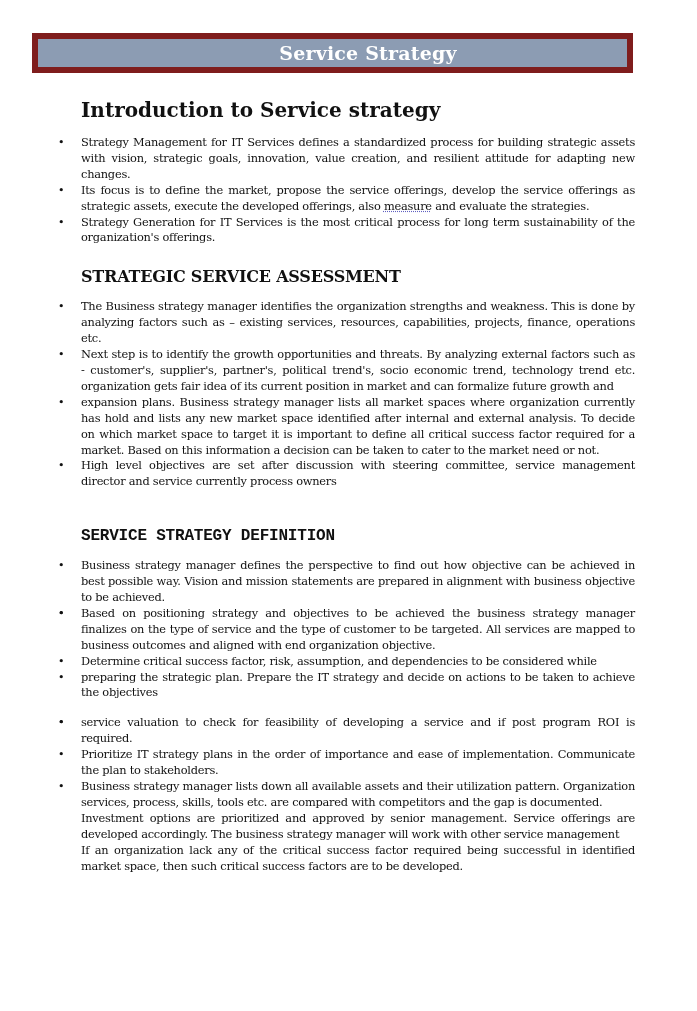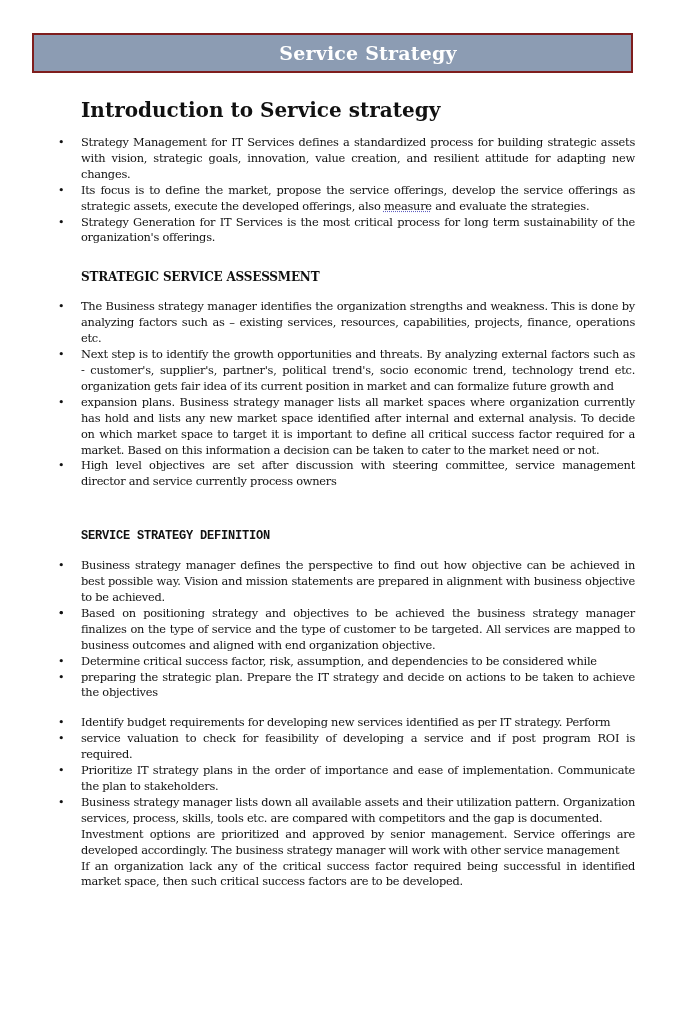--- a/index.html
+++ b/index.html
@@ -1,24 +1,24 @@
 <!DOCTYPE html>
 <html><head>
   <meta charset="utf-8">
   <style>
     html, body { margin: 0; padding: 0; background: #ffffff; }
     body { width: 697px; height: 1011px; overflow: hidden; position: relative;
            font-family: "DejaVu Serif", "Liberation Serif", serif; color: #111; }
     .banner { position: absolute; left: 32px; top: 33px; width: 601px; height: 40px;
-              background: #8c9cb3; border: 2px solid #7f1d1d; box-sizing: border-box;
+              background: #8c9cb3; border: 6px solid #7f1d1d; box-sizing: border-box;
               display: flex; align-items: center; justify-content: center; padding-left: 23px; }
     .banner span { color: #ffffff; font-weight: bold; font-size: 19px; letter-spacing: 0.2px; padding-left: 48px; }
     .content { position: absolute; left: 58px; top: 96px; width: 577px; }
     h1 { margin: 0 0 0 23px; font-size: 20px; font-weight: bold; line-height: 28px; }
-    h2 { margin: 0 0 0 23px; font-size: 12px; font-weight: bold; line-height: 16px; letter-spacing: -0.2px; }
+    h2 { margin: 0 0 0 23px; font-size: 16px; font-weight: bold; line-height: 16px; letter-spacing: -0.2px; }
     ul { list-style: none; margin: 0; padding: 0; }
     li { position: relative; padding-left: 23px; font-size: 11.4px; line-height: 15.9px; text-align: justify; letter-spacing: -0.25px; }
     li .bullet { position: absolute; left: 0; top: 0; font-size: 11px; }
     .spell { text-decoration: underline dotted #6060c0; margin-top: 30px; }
   </style>
 </head>
 <body>
 
 <div class="banner">
   <span>Service Strategy</span>
@@ -43,20 +43,20 @@
   <h2 style="margin-top:38px;font-family:Liberation Mono, monospace;">SERVICE STRATEGY DEFINITION</h2>
   <ul style="margin-top:14px;">
     <li><span class="bullet">•</span><span>Business strategy manager defines the perspective to find out how objective can be achieved in best possible way. Vision and mission statements are prepared in alignment with business objective to be achieved.</span></li>
     <li><span class="bullet">•</span></li>
     <li><span class="bullet">•</span><span>Based on positioning strategy and objectives to be achieved the business strategy manager finalizes on the type of service and the type of customer to be targeted. All services are mapped to business outcomes and aligned with end organization objective.</span></li>
     <li><span class="bullet">•</span><span>Determine critical success factor, risk, assumption, and dependencies to be considered while</span></li>
     <li><span class="bullet">•</span><span>preparing the strategic plan. Prepare the IT strategy and decide on actions to be taken to achieve the objectives</span></li>
   </ul>
 
   <ul style="margin-top:14px;">
-    <li><span class="bullet">•</span><span>Identify budget requirements for developing new services identified as per IT strategy. Perform</span></li>
+    <li><span class="bullet">•</span></li>
     <li><span class="bullet">•</span><span>service valuation to check for feasibility of developing a service and if post program ROI is required.</span></li>
     <li><span class="bullet">•</span><span>Prioritize IT strategy plans in the order of importance and ease of implementation. Communicate the plan to stakeholders.</span></li>
     <li><span class="bullet">•</span><span>Business strategy manager lists down all available assets and their utilization pattern. Organization services, process, skills, tools etc. are compared with competitors and the gap is documented.</span></li>
     <li class="nobullet"><span>Investment options are prioritized and approved by senior management. Service offerings are developed accordingly. The business strategy manager will work with other service management</span></li>
     <li class="nobullet"><span>If an organization lack any of the critical success factor required being successful in identified market space, then such critical success factors are to be developed.</span></li>
   </ul>
 </div>
 
 </body></html>

